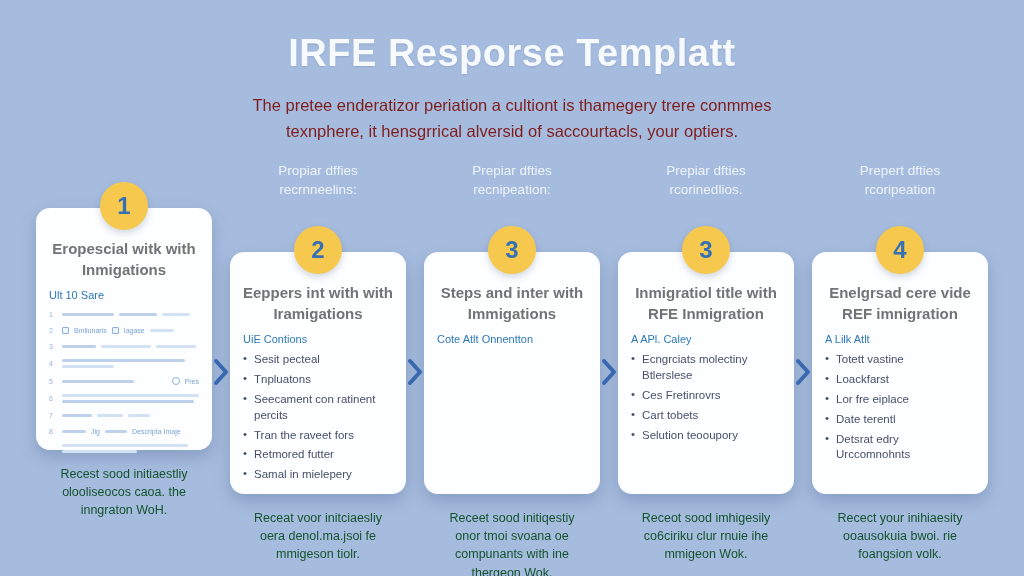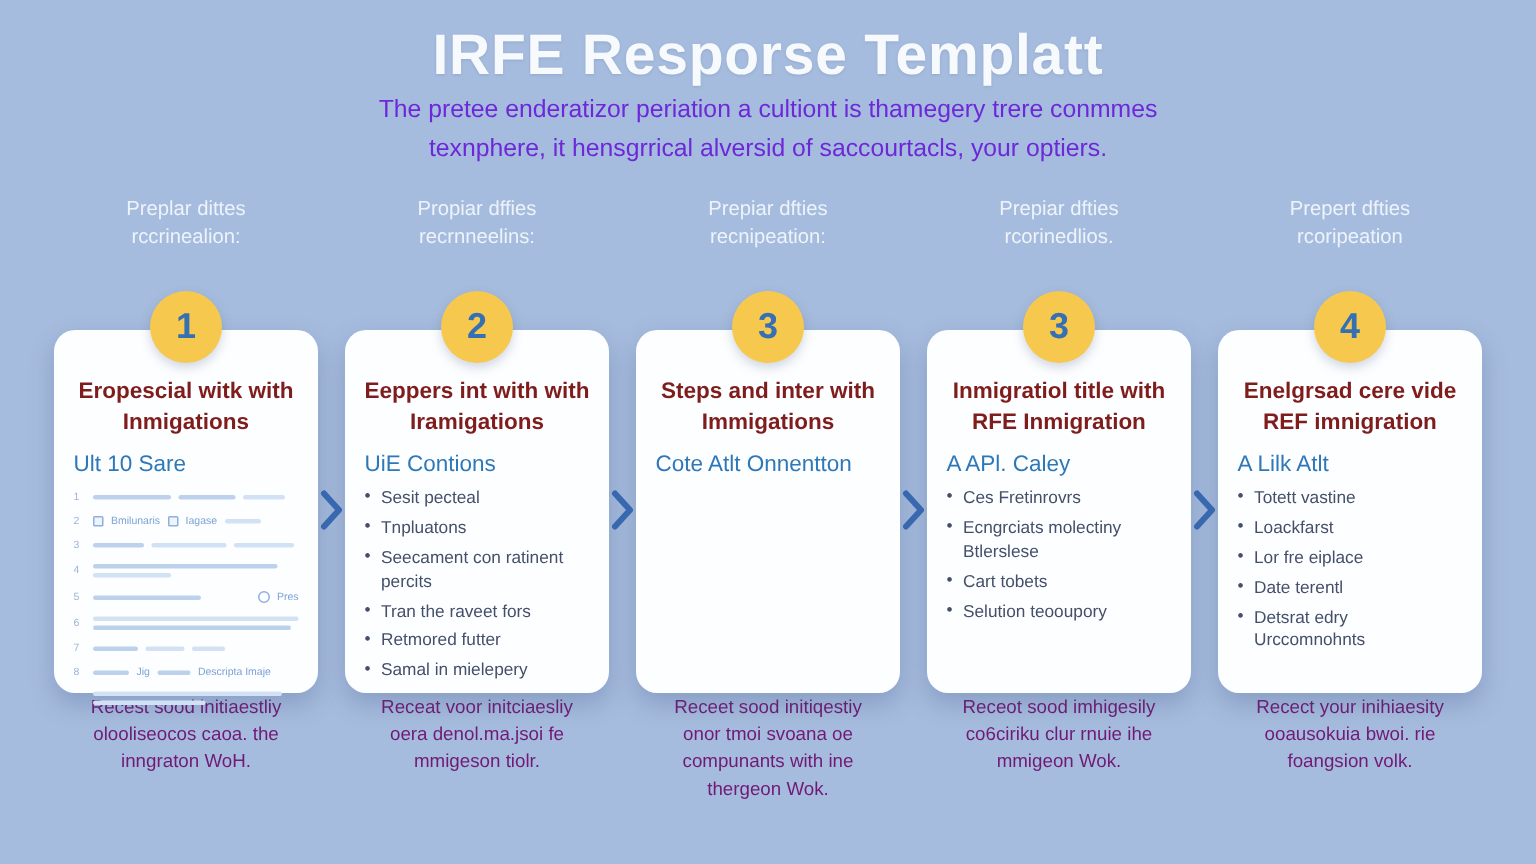--- a/index.html
+++ b/index.html
@@ -4,36 +4,36 @@
 <style>
   * { margin:0; padding:0; box-sizing:border-box; }
   html,body { width:1024px; height:576px; overflow:hidden; }
   body {
     background:#a6bcde;
     font-family:"Liberation Sans", sans-serif;
     color:#2b3750;
   }
   .ml { white-space:pre-line; }
 
-  .page { width:1024px; height:576px; padding-top:16px; }
+  .page { width:1024px; height:576px; padding-top:32px; }
 
   .page-title {
     text-align:center;
     font-size:38px;
     font-weight:bold;
     letter-spacing:.5px;
     color:#f7fafd;
     text-shadow:0 1px 2px rgba(90,110,150,.25);
   }
   .page-subtitle {
-    margin-top:2px;
+    margin-top:18px;
     text-align:center;
     font-size:16.5px;
     line-height:1.55;
-    color:#6d28d9;
+    color:#7f1d1d;
   }
 
   .row {
     margin-top:18px;
     display:flex;
     justify-content:center;
     align-items:flex-start;
   }
   .column { width:176px; display:flex; flex-direction:column; }
   .chevron-cell {
@@ -70,25 +70,25 @@
     color:#3570b4;
     font-size:24px; font-weight:bold;
     display:flex; align-items:center; justify-content:center;
     box-shadow:0 3px 7px rgba(70,90,130,.25);
   }
   .card-title {
     text-align:center;
     font-size:15px;
     font-weight:bold;
     line-height:1.4;
-    color:#7f1d1d;
+    color:#737373;
   }
   .card-subtitle {
     margin-top:9px;
-    font-size:15px;
+    font-size:11px;
     color:#2e78b8;
   }
   ul.bullets { margin-top:7px; list-style:none; }
   ul.bullets li {
     position:relative;
     padding-left:11px;
     font-size:11.5px;
     line-height:1.38;
     color:#44506a;
     margin-bottom:4px;
@@ -104,40 +104,39 @@
   .drow { display:flex; align-items:center; gap:5px; }
   .dnum { width:8px; font-size:7px; color:#9db4d8; flex:none; }
   .dline { height:3px; background:#bdd1ec; border-radius:2px; }
   .dline.lt { background:#d3e1f4; }
   .dbox { width:7px; height:7px; border:1px solid #8fb0dc; border-radius:1px; flex:none; background:#eef4fc; }
   .dtext { font-size:7px; color:#7ba3d4; white-space:nowrap; }
   .dcircle { width:8px; height:8px; border-radius:50%; border:1px solid #8fb0dc; flex:none; }
   .dstack { display:flex; flex-direction:column; gap:3px; flex:1; }
 
   .col-footer {
+    margin-top:15px;
     text-align:center;
     font-size:12.5px;
     line-height:1.45;
-    color:#701a75;
+    color:#14532d;
   }
 </style>
 </head>
 <body>
 
 <div class="page">
 
   <h1 class="page-title">IRFE Resporse Templatt</h1>
   <p class="page-subtitle ml">The pretee enderatizor periation a cultiont is thamegery trere conmmes
 texnphere, it hensgrrical alversid of saccourtacls, your optiers.</p>
 
   <div class="row">
 
     <div class="column">
-      <div class="col-header ml">Preplar dittes
-rccrinealion:</div>
       <div class="card">
         <div class="badge">1</div>
         <h3 class="card-title ml">Eropescial witk with
 Inmigations</h3>
         <div class="card-subtitle">Ult 10 Sare</div>
         <div class="doc">
           <div class="drow">
             <span class="dnum">1</span>
             <span class="dline" style="width:52px"></span>
             <span class="dline" style="width:38px"></span>
@@ -261,22 +260,22 @@
 
     <div class="column">
       <div class="col-header ml">Prepiar dfties
 rcorinedlios.</div>
       <div class="card">
         <div class="badge">3</div>
         <h3 class="card-title ml">Inmigratiol title with
 RFE Inmigration</h3>
         <div class="card-subtitle">A APl. Caley</div>
         <ul class="bullets">
+          <li>Ecngrciats molectiny Btlerslese</li>
           <li>Ces Fretinrovrs</li>
-          <li>Ecngrciats molectiny Btlerslese</li>
           <li>Cart tobets</li>
           <li>Selution teooupory</li>
         </ul>
       </div>
       <div class="col-footer ml">Receot sood imhigesily
 co6ciriku clur rnuie ihe
 mmigeon Wok.</div>
     </div>
 
     <div class="chevron-cell">

